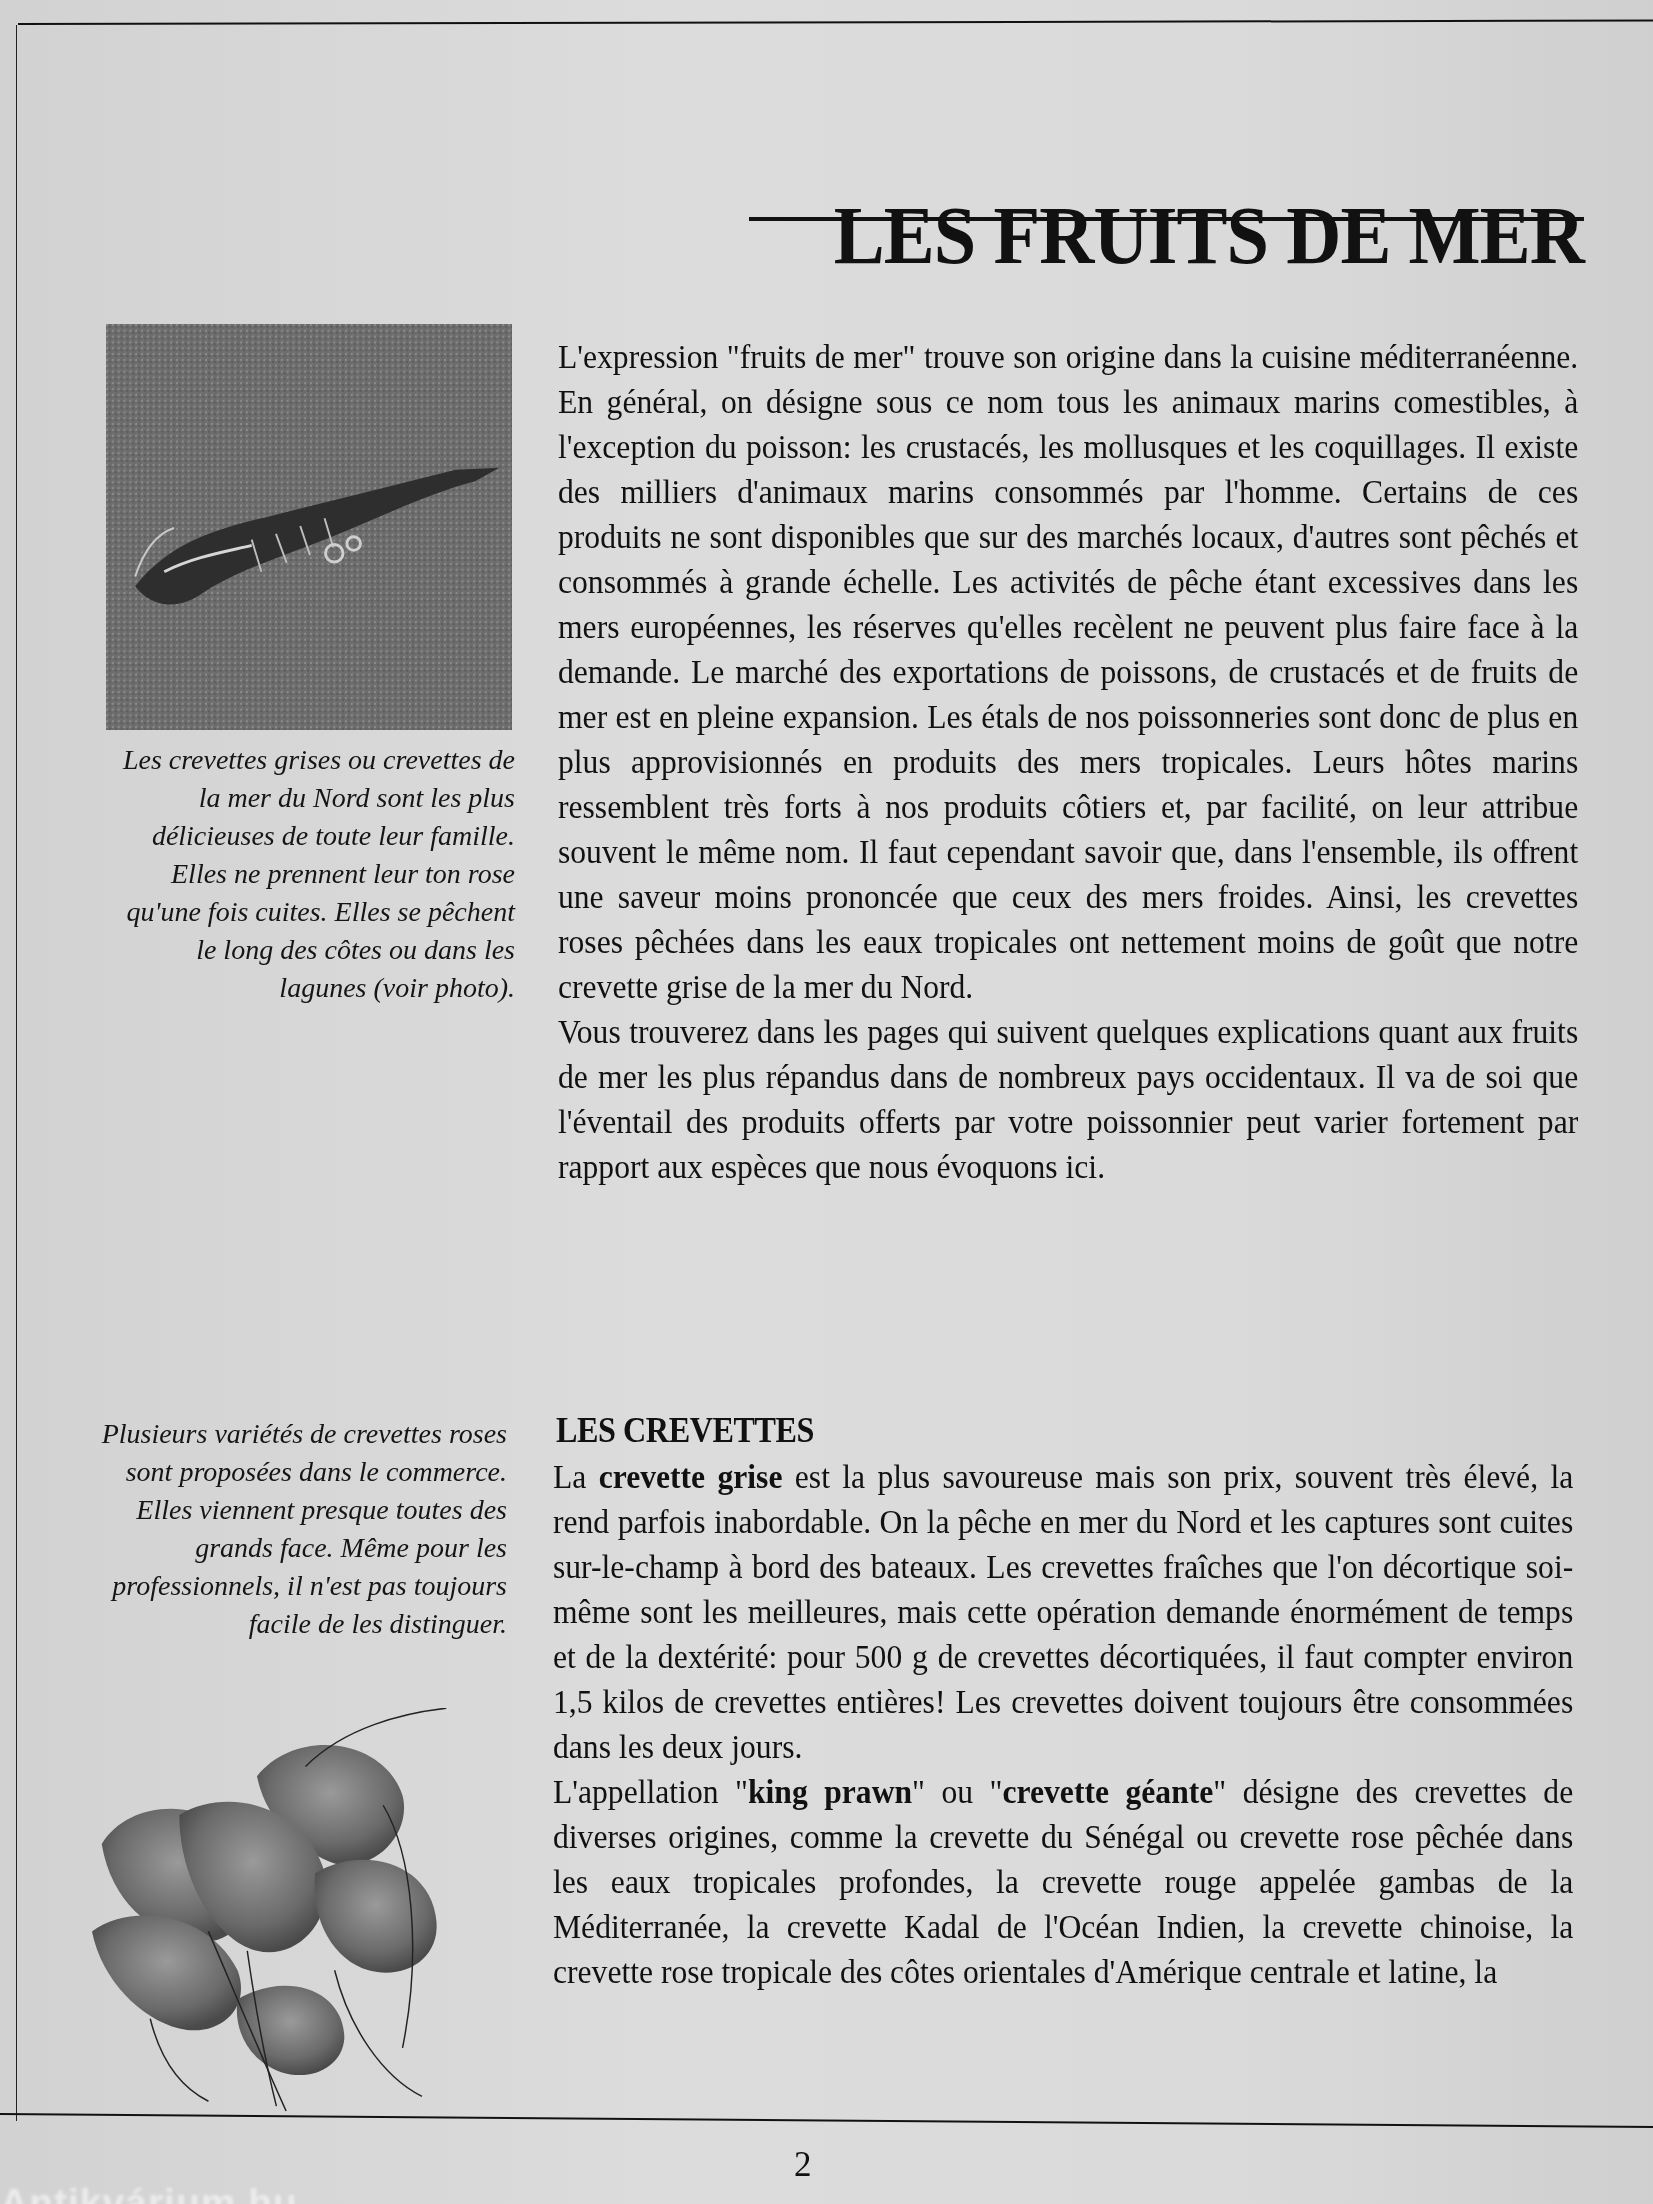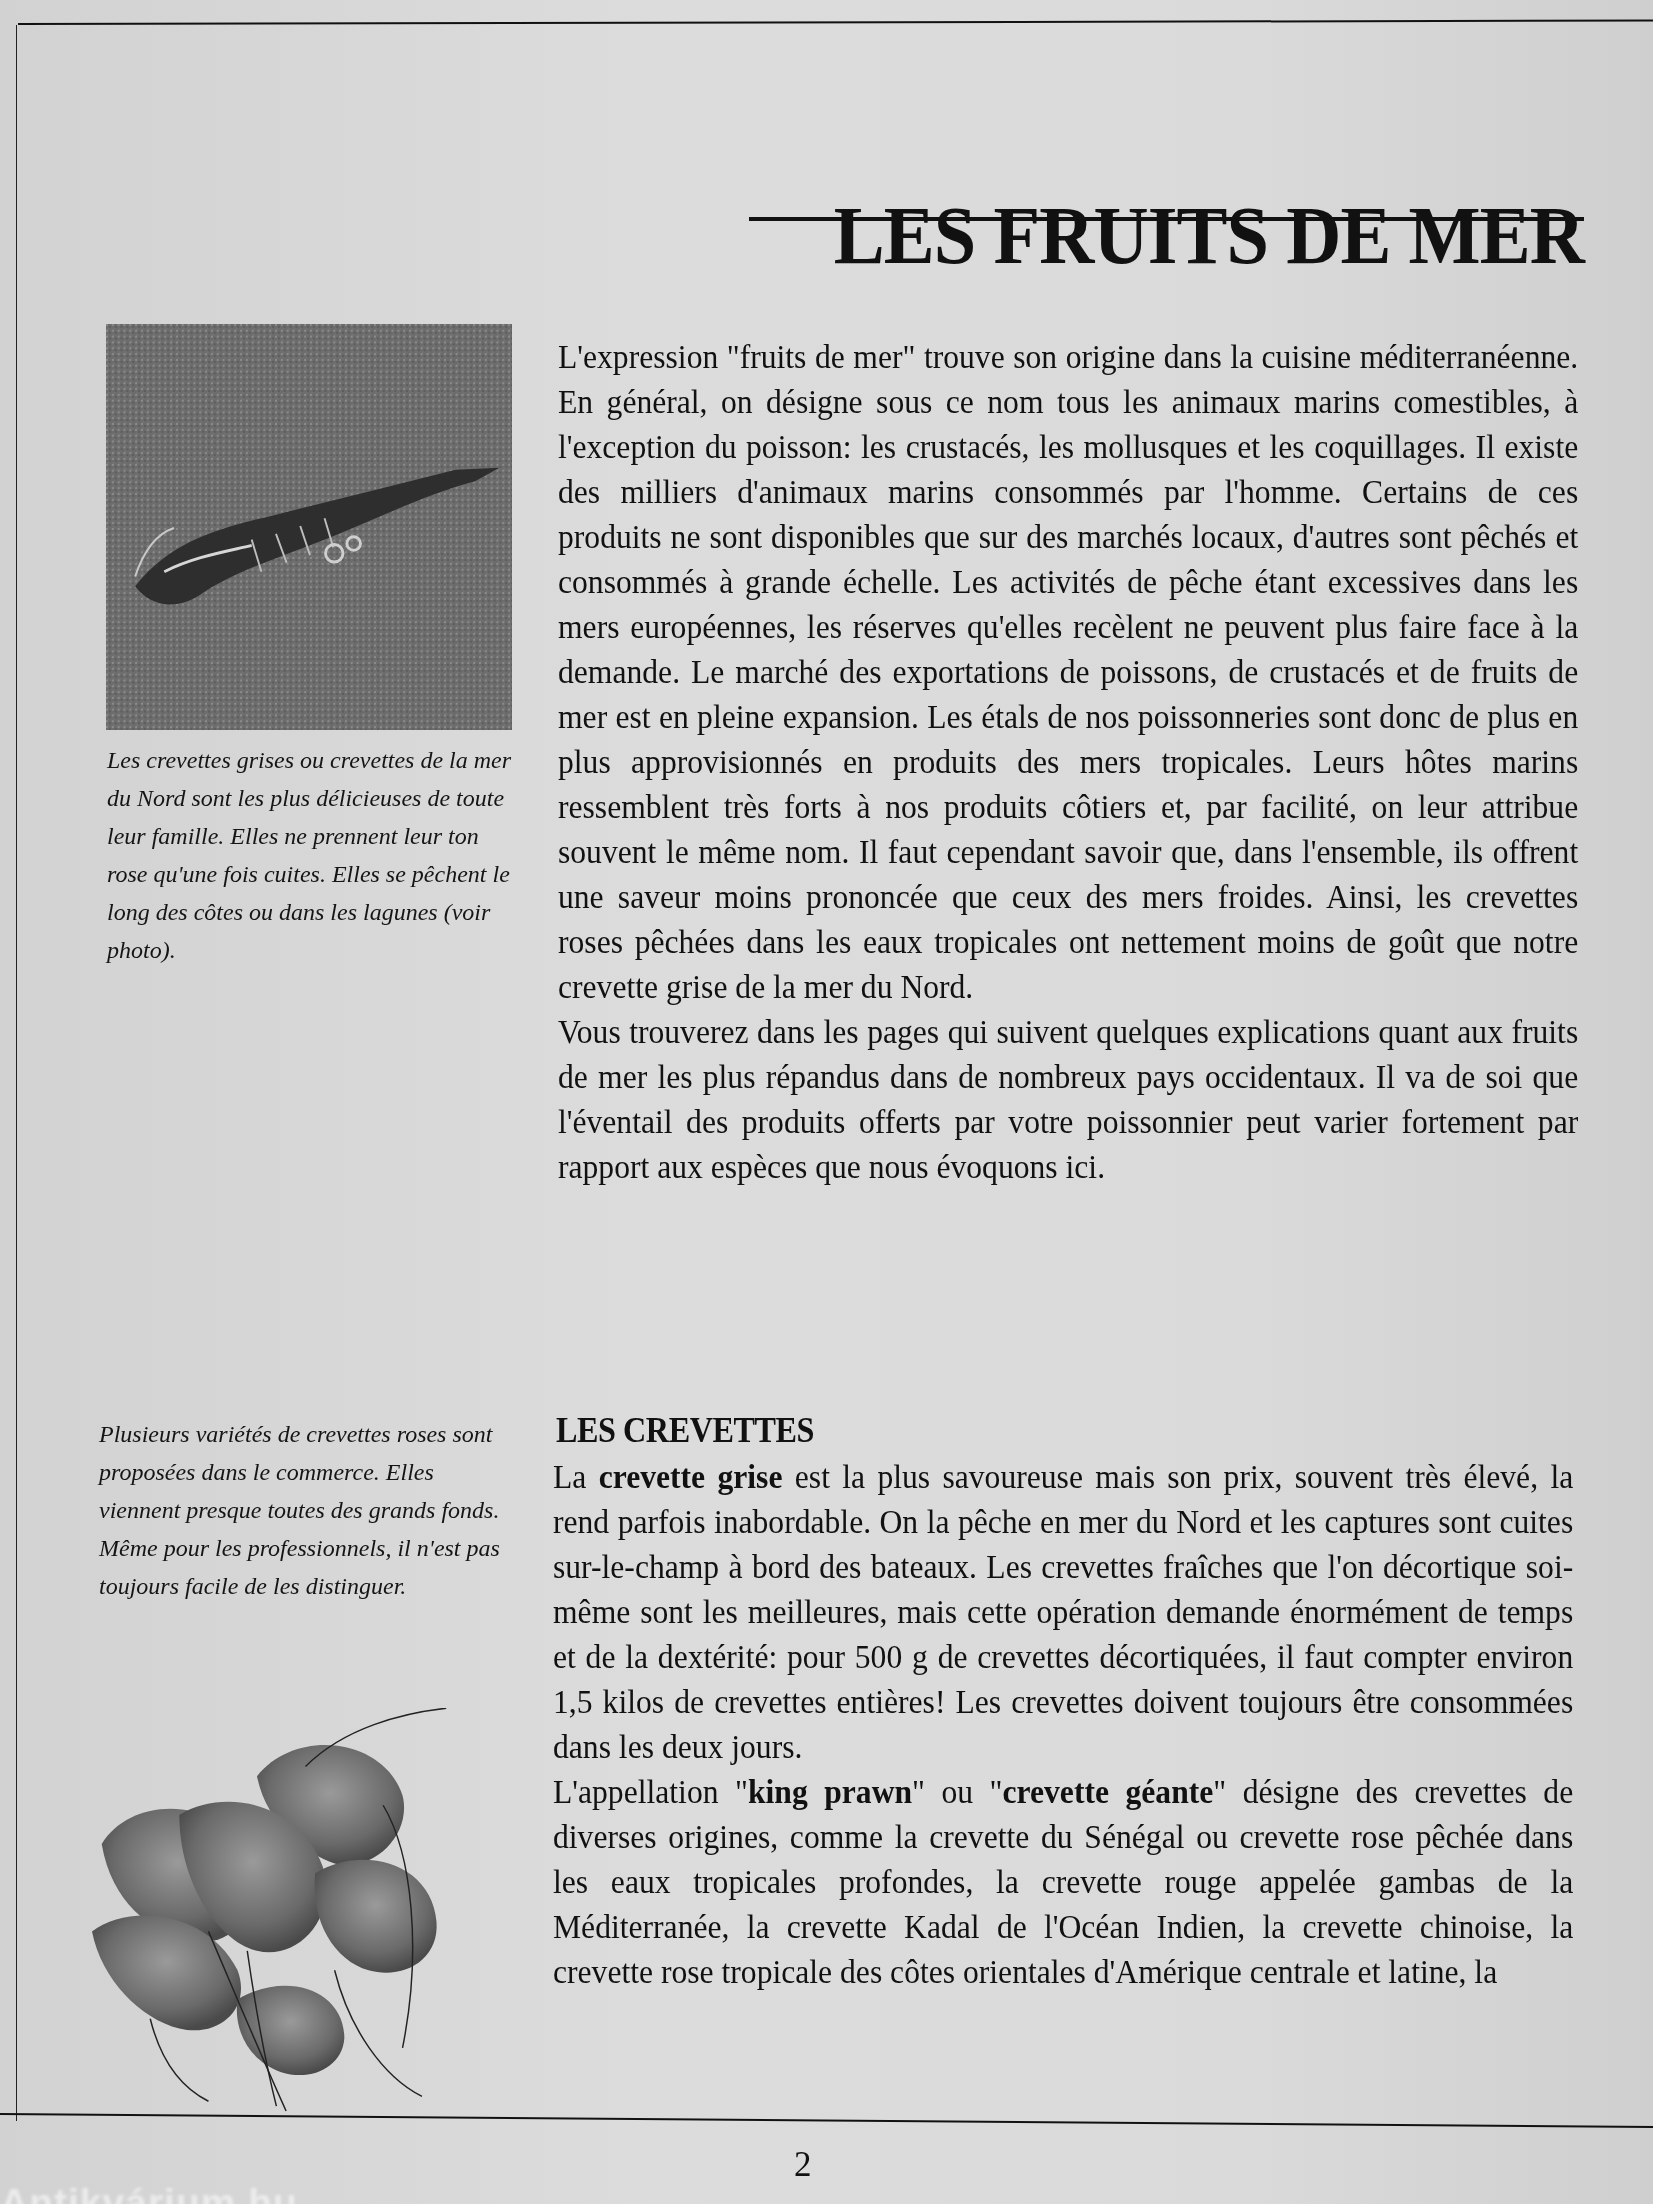--- a/index.html
+++ b/index.html
@@ -35,21 +35,21 @@
     background:
       radial-gradient(ellipse 30% 9% at 52% 50%, #2a2a2a 0%, #3a3a3a 60%, transparent 100%),
       radial-gradient(circle at 30% 25%, #8a8a8a 0%, transparent 40%),
       repeating-radial-gradient(circle at 20% 30%, #777 0 1px, #5e5e5e 1px 2.9px, #6e6e6e 2.9px 3.9px),
       #6a6a6a;
     box-shadow: inset 0 0 29px rgba(0,0,0,0.25);
   }
   .photo-1 svg { position:absolute; left:0; top:0; }
   .caption {
     position:absolute; font-family:"Liberation Serif", serif; font-style:italic;
-    font-size:24px; line-height:38px; color:#151515;
+    font-size:28px; line-height:38px; color:#151515;text-align:right;
   }
   .caption-1 { left:107px; top:741px; width:408px; }
   .caption-2 { left:99px; top:1415px; width:408px; }
   .photo-2 { position:absolute; left:92px; top:1708px; width:427px; height:408px; }
   .body-col {
     position:absolute; left:558px; width:1021px;
     font-family:"Liberation Serif", serif; font-size:34px; line-height:45px;
     text-align:justify; color:#111;
     transform: scaleX(0.93); transform-origin:left;
   }
@@ -97,21 +97,21 @@
     <path d="M60 255 C 90 240, 120 235, 150 228" stroke="#d6d6d6" stroke-width="3" fill="none"></path>
     <path d="M150 222 L 160 255 M 175 216 L 186 246 M 200 208 L 210 238 M 225 200 L 234 230" stroke="#bdbdbd" stroke-width="2"></path>
     <circle cx="235" cy="236" r="9" fill="none" stroke="#cfcfcf" stroke-width="3"></circle>
     <circle cx="255" cy="226" r="7" fill="none" stroke="#cfcfcf" stroke-width="3"></circle>
     <path d="M30 260 C 40 230, 55 215, 70 210" stroke="#e0e0e0" stroke-width="2" fill="none" opacity="0.8"></path>
   </svg>
 </div>
 
 <div class="caption caption-1">Les crevettes grises ou crevettes de la mer du Nord sont les plus délicieuses de toute leur famille. Elles ne prennent leur ton rose qu'une fois cuites. Elles se pêchent le long des côtes ou dans les lagunes (voir photo).</div>
 
-<div class="caption caption-2">Plusieurs variétés de crevettes roses sont proposées dans le commerce. Elles viennent presque toutes des grands fonds. Même pour les professionnels, il n'est pas toujours facile de les distinguer.</div>
+<div class="caption caption-2">Plusieurs variétés de crevettes roses sont proposées dans le commerce. Elles viennent presque toutes des grands face. Même pour les professionnels, il n'est pas toujours facile de les distinguer.</div>
 
 <div class="photo-2">
   <svg width="427" height="408" viewBox="0 0 440 420">
     <defs>
       <radialGradient id="prawn" cx="50%" cy="40%" r="60%">
         <stop offset="0%" stop-color="#9a9a9a"></stop>
         <stop offset="70%" stop-color="#6a6a6a"></stop>
         <stop offset="100%" stop-color="#4a4a4a"></stop>
       </radialGradient>
     </defs>

